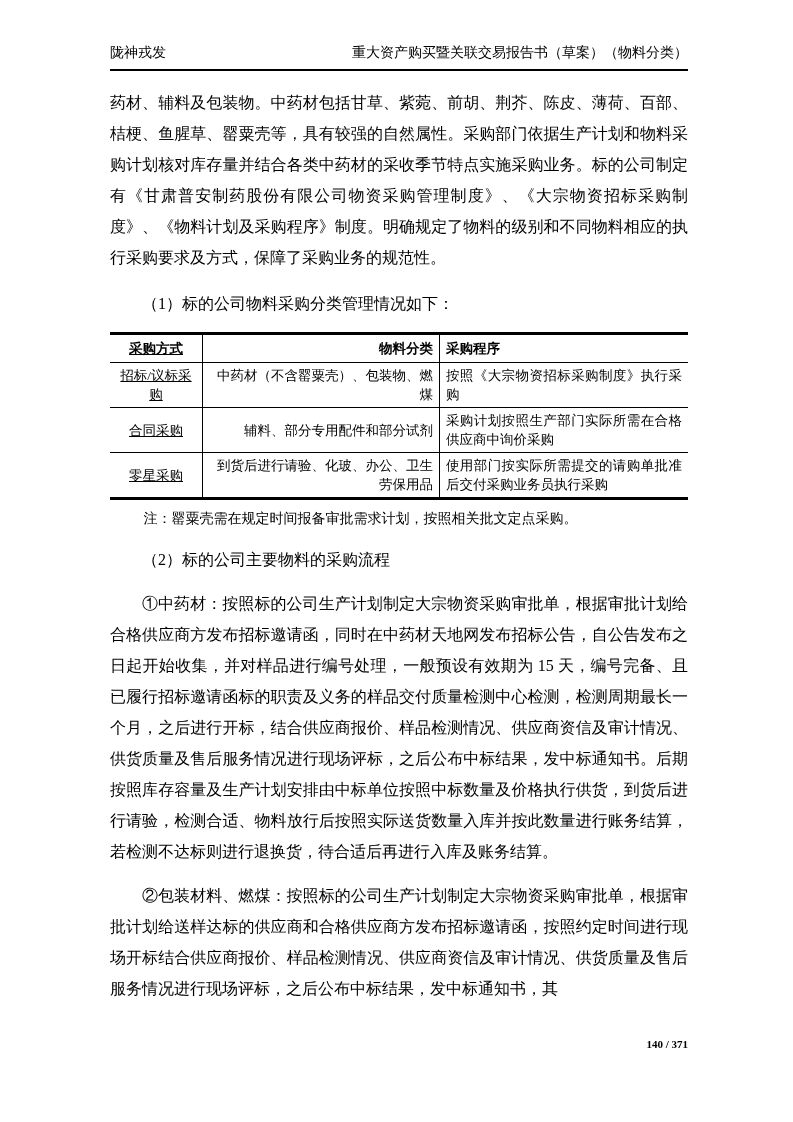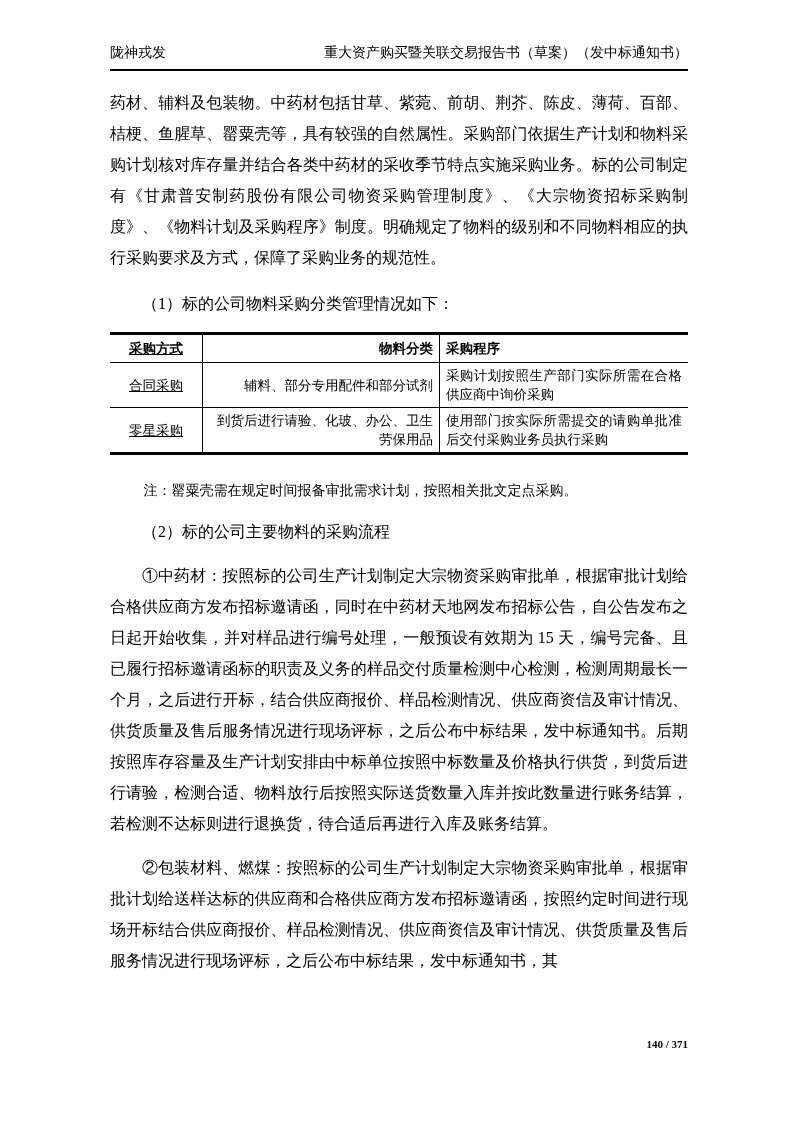--- a/index.html
+++ b/index.html
@@ -53,56 +53,61 @@
   }
   .proc-table th:first-child, .proc-table td:first-child { border-left:none;text-decoration:underline; }
   .proc-table th:last-child,  .proc-table td:last-child  { border-right:none; }
   .proc-table th { font-weight:bold; text-align:center; padding:4px 6px; }
   .proc-table .c1 { width:16%; text-align:center; }
   .proc-table .c2 { width:41%; text-align:right; }
   .proc-table .c3 { width:43%; text-align:justify;margin-top:41px; }
   .table-note {
     font-size:14px;
     line-height:20px;
-    margin:26px 0 0 0;
+    margin:9px 0 0 0;
     text-indent:2.4em;
   }
   .page-footer {
     position:absolute;
     right:105px;
     bottom:72px;
     font-size:11px;
     font-weight:bold;
   }
 </style>
 </head>
 <body>
 
 <div class="page">
 
   <div class="page-header">
     <span>陇神戎发</span>
-    <span>重大资产购买暨关联交易报告书（草案）（发中标通知书）</span>
+    <span>重大资产购买暨关联交易报告书（草案）（物料分类）</span>
   </div>
 
   <div class="content">
 
     <p class="par">药材、辅料及包装物。中药材包括甘草、紫菀、前胡、荆芥、陈皮、薄荷、百部、桔梗、鱼腥草、罂粟壳等，具有较强的自然属性。采购部门依据生产计划和物料采购计划核对库存量并结合各类中药材的采收季节特点实施采购业务。标的公司制定有《甘肃普安制药股份有限公司物资采购管理制度》、《大宗物资招标采购制度》、《物料计划及采购程序》制度。明确规定了物料的级别和不同物料相应的执行采购要求及方式，保障了采购业务的规范性。</p>
 
     <p class="sec-heading">（1）标的公司物料采购分类管理情况如下：</p>
 
     <table class="proc-table">
       <thead>
         <tr>
           <th class="c1">采购方式</th>
           <th class="c2">物料分类</th>
           <th class="c3">采购程序</th>
         </tr>
       </thead>
       <tbody>
+        <tr>
+          <td class="c1">招标/议标采购</td>
+          <td class="c2">中药材（不含罂粟壳）、包装物、燃煤</td>
+          <td class="c3">按照《大宗物资招标采购制度》执行采购</td>
+        </tr>
         <tr>
           <td class="c1">合同采购</td>
           <td class="c2">辅料、部分专用配件和部分试剂</td>
           <td class="c3">采购计划按照生产部门实际所需在合格供应商中询价采购</td>
         </tr>
         <tr>
           <td class="c1">零星采购</td>
           <td class="c2">到货后进行请验、化玻、办公、卫生劳保用品</td>
           <td class="c3">使用部门按实际所需提交的请购单批准后交付采购业务员执行采购</td>
         </tr>

